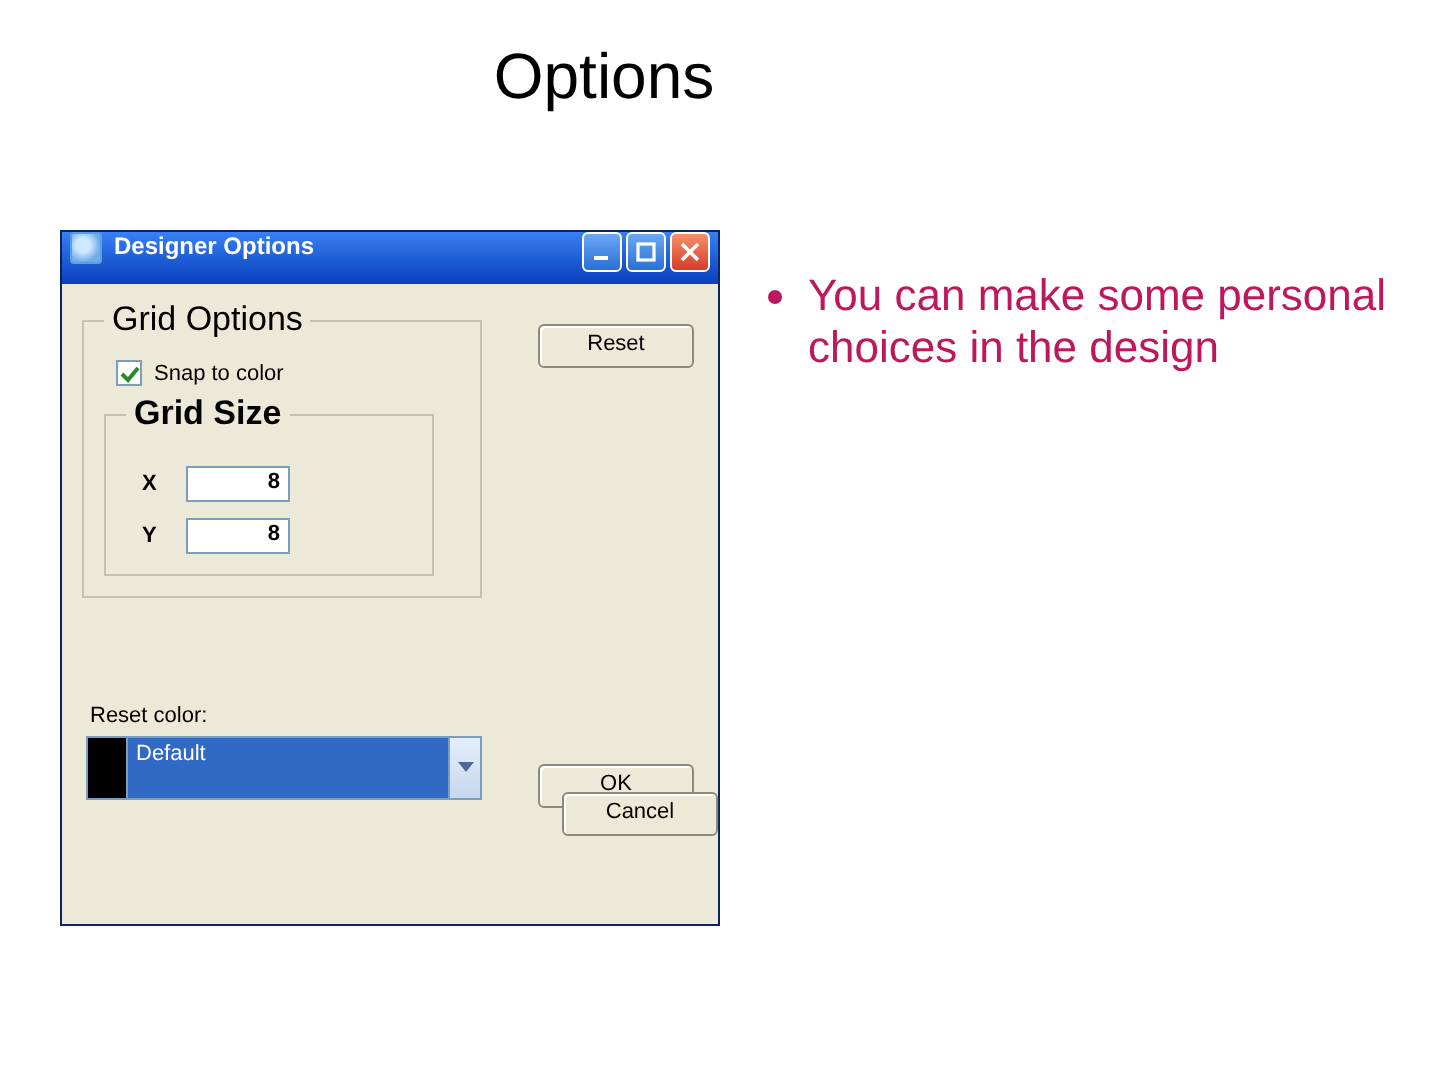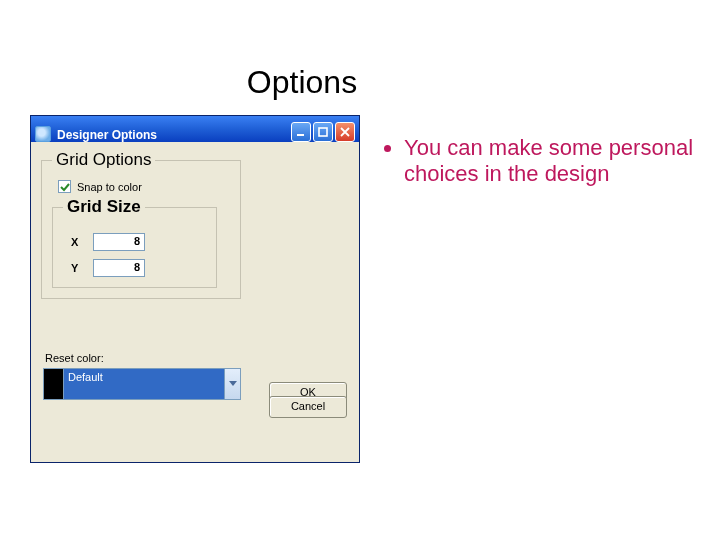--- a/index.html
+++ b/index.html
@@ -12,21 +12,20 @@
     position: relative;
   }
   .slide-title {
     position: absolute;
     top: 20px;
     left: 0;
     width: 604px;
     text-align: center;
     font-size: 32px;
     color: #000;
-    margin-top: 44px;
   }
   .bullet-area {
     position: absolute;
     top: 135px;
     left: 380px;
     width: 320px;
     font-size: 22px;
     color: #be185d;
   }
   .bullet-area ul { margin:0; padding-left: 24px; }
@@ -41,21 +40,21 @@
     border: 1px solid #0a246a;
     background: #ece9d8;
     font-family: Tahoma, sans-serif;
     font-size: 11px;
     color: #000;
   }
   .titlebar {
     height: 26px;
     background: linear-gradient(to bottom, #3a80f3 0%, #1f5fd6 50%, #0a3fbf 100%);
     display: flex;
-    align-items: flex-end;
+    align-items: flex-start;
     padding: 0 4px 0 4px;
     color: #fff;
     font-weight: bold;
     font-size: 12px;
   }
   .titlebar .appicon {
     width: 16px; height:16px;
     background: radial-gradient(circle at 40% 40%, #cfe7ff 30%, #6faee8 70%);
     border-radius: 2px;
     margin-right: 6px;
@@ -170,21 +169,21 @@
     border:1px solid #8b8b7a;
     border-radius:3px;
     text-align:center;
     padding-top:3px;
     font-size:11px;
     box-shadow: inset 1px 1px 0 #fff;
     cursor:default;
   }
   .btn.reset  { top:20px;  left:238px; }
   .btn.ok     { top:240px; left:238px; }
-  .btn.cancel { top:254px; left:238px; }
+  .btn.cancel { top:254px; left:250px; }
 </style>
 </head>
 <body>
 
 <div class="slide-title">Options</div>
 
 <div class="bullet-area">
   <ul>
       <li>You can make some personal choices in the design</li>
     </ul>
@@ -243,16 +242,17 @@
     <div class="color-combo">
       <div class="swatch"></div>
       <div class="combo-sel">Default</div>
       <div class="combo-arrow">
         <svg width="8" height="6" viewBox="0 0 8 6">
             <path d="M0 0 L8 0 L4 5 Z" fill="#4a6a99"></path>
           </svg>
       </div>
     </div>
 
+    <div class="btn reset">Reset</div>
     <div class="btn ok">OK</div>
     <div class="btn cancel">Cancel</div>
   </div>
 </div>
 
 </body></html>

